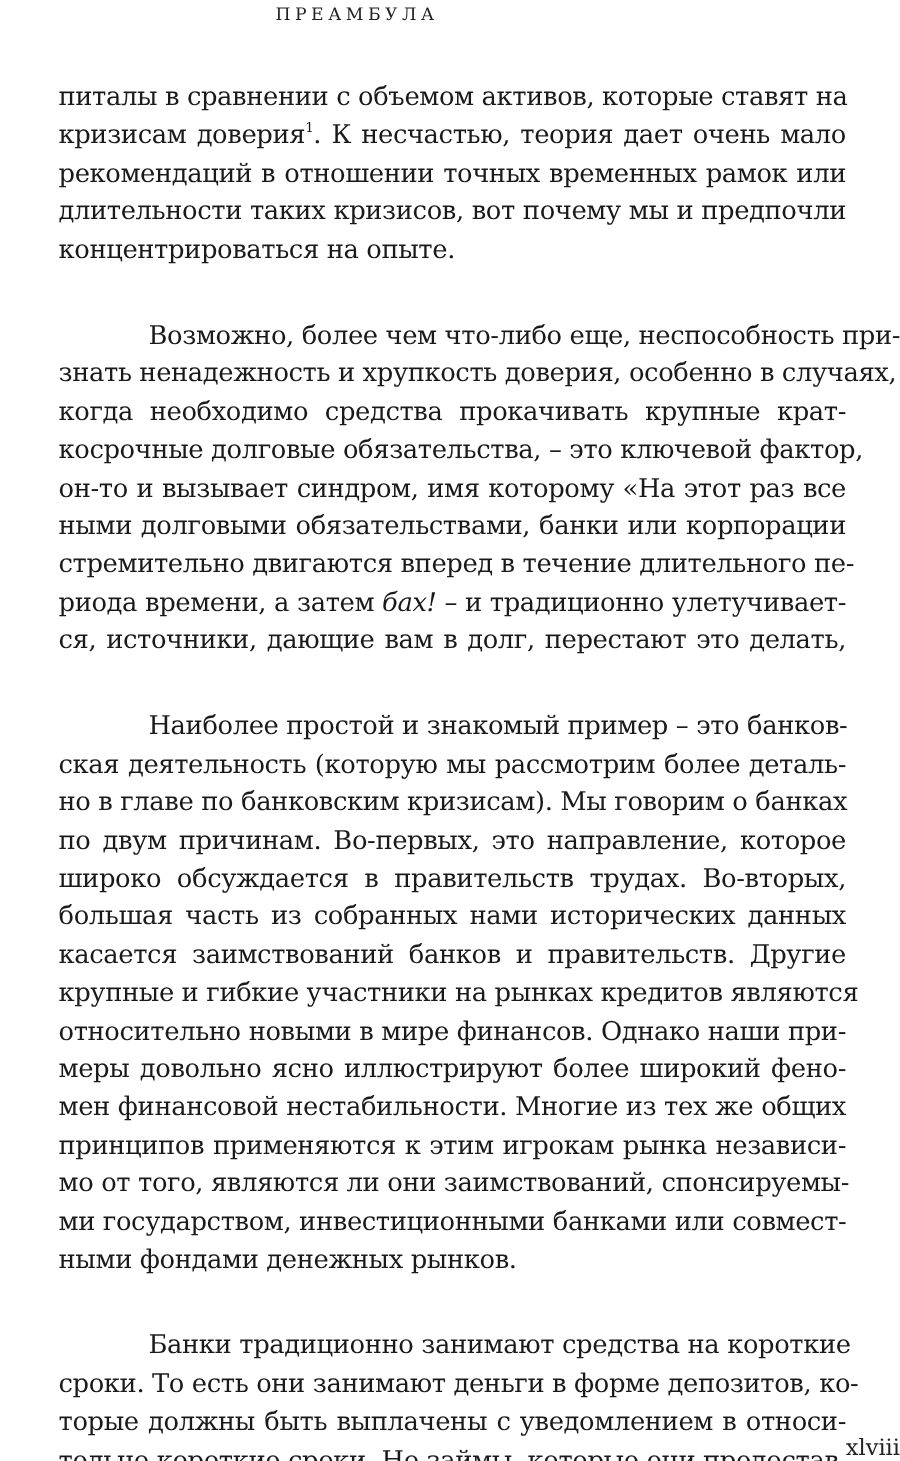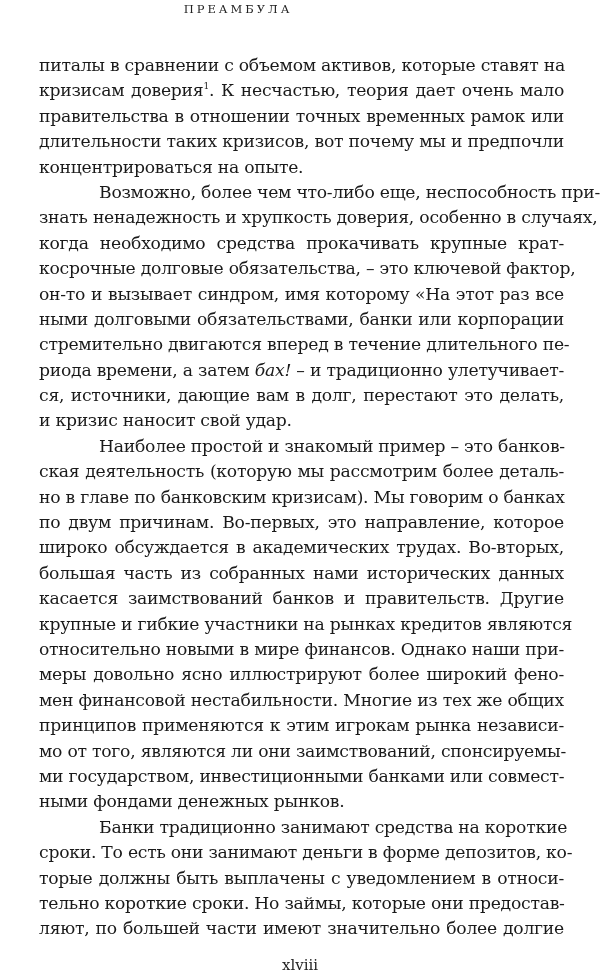--- a/index.html
+++ b/index.html
@@ -1,54 +1,53 @@
 <!DOCTYPE html>
 <html><head>
   <meta charset="utf-8">
   <style>
     html, body { margin: 0; padding: 0; background: #ffffff; }
     body { width: 600px; height: 974px; position: relative; overflow: hidden; font-family: "DejaVu Serif", "Liberation Serif", serif; color: #1a1a1a; }
     .running-head { position: absolute; top: 2px; left: 0; width: 476px; text-align: center; font-size: 11.5px; letter-spacing: 3px; color: #222; }
     .body-text { position: absolute; top: 53px; left: 39px; width: 525px; }
     .line { height: 25.4px; line-height: 25.4px; font-size: 17.2px; white-space: nowrap; text-align: justify; text-align-last: justify; overflow: visible; letter-spacing: -0.25px; }
     .line.last { text-align-last: left; }
-    .line.indent { padding-left: 60px; }
+    .line.indent { padding-left: 60px; margin-top: 32px; }
     .line i { font-style: italic; margin-top: 44px; }
     sup { font-size: 9px; line-height: 0; vertical-align: 7px; }
-    .folio { position: absolute; top: 956px; left: 0; width: 600px; text-align: center; font-size: 15px; color: #222; }
+    .folio { position: absolute; top: 956px; left: 0; width: 600px; text-align: right; font-size: 15px; color: #222; }
   </style>
 </head>
 <body>
 
 <div class="running-head">ПРЕАМБУЛА</div>
 
 <div class="body-text">
 
   <div class="line">питалы в сравнении с объемом активов, которые ставят на</div>
   <div class="line"><span>кризисам доверия</span><sup>1</sup><span>. К несчастью, теория дает очень мало</span></div>
-  <div class="line">правительства в отношении точных временных рамок или</div>
+  <div class="line">рекомендаций в отношении точных временных рамок или</div>
   <div class="line">длительности таких кризисов, вот почему мы и предпочли</div>
   <div class="line last">концентрироваться на опыте.</div>
 
   <div class="line indent">Возможно, более чем что-либо еще, неспособность при-</div>
   <div class="line">знать ненадежность и хрупкость доверия, особенно в случаях,</div>
   <div class="line">когда необходимо средства прокачивать крупные крат-</div>
   <div class="line">косрочные долговые обязательства, – это ключевой фактор,</div>
   <div class="line">он-то и вызывает синдром, имя которому «На этот раз все</div>
   <div class="line">ными долговыми обязательствами, банки или корпорации</div>
   <div class="line">стремительно двигаются вперед в течение длительного пе-</div>
   <div class="line"><span>риода времени, а затем </span><i>бах!</i><span> – и традиционно улетучивает-</span></div>
   <div class="line">ся, источники, дающие вам в долг, перестают это делать,</div>
-  <div class="line last">и кризис наносит свой удар.</div>
 
   <div class="line indent">Наиболее простой и знакомый пример – это банков-</div>
   <div class="line">ская деятельность (которую мы рассмотрим более деталь-</div>
   <div class="line">но в главе по банковским кризисам). Мы говорим о банках</div>
   <div class="line">по двум причинам. Во-первых, это направление, которое</div>
-  <div class="line">широко обсуждается в академических трудах. Во-вторых,</div>
+  <div class="line">широко обсуждается в правительств трудах. Во-вторых,</div>
   <div class="line">большая часть из собранных нами исторических данных</div>
   <div class="line">касается заимствований банков и правительств. Другие</div>
   <div class="line">крупные и гибкие участники на рынках кредитов являются</div>
   <div class="line">относительно новыми в мире финансов. Однако наши при-</div>
   <div class="line">меры довольно ясно иллюстрируют более широкий фено-</div>
   <div class="line">мен финансовой нестабильности. Многие из тех же общих</div>
   <div class="line">принципов применяются к этим игрокам рынка независи-</div>
   <div class="line">мо от того, являются ли они заимствований, спонсируемы-</div>
   <div class="line">ми государством, инвестиционными банками или совмест-</div>
   <div class="line last">ными фондами денежных рынков.</div>

